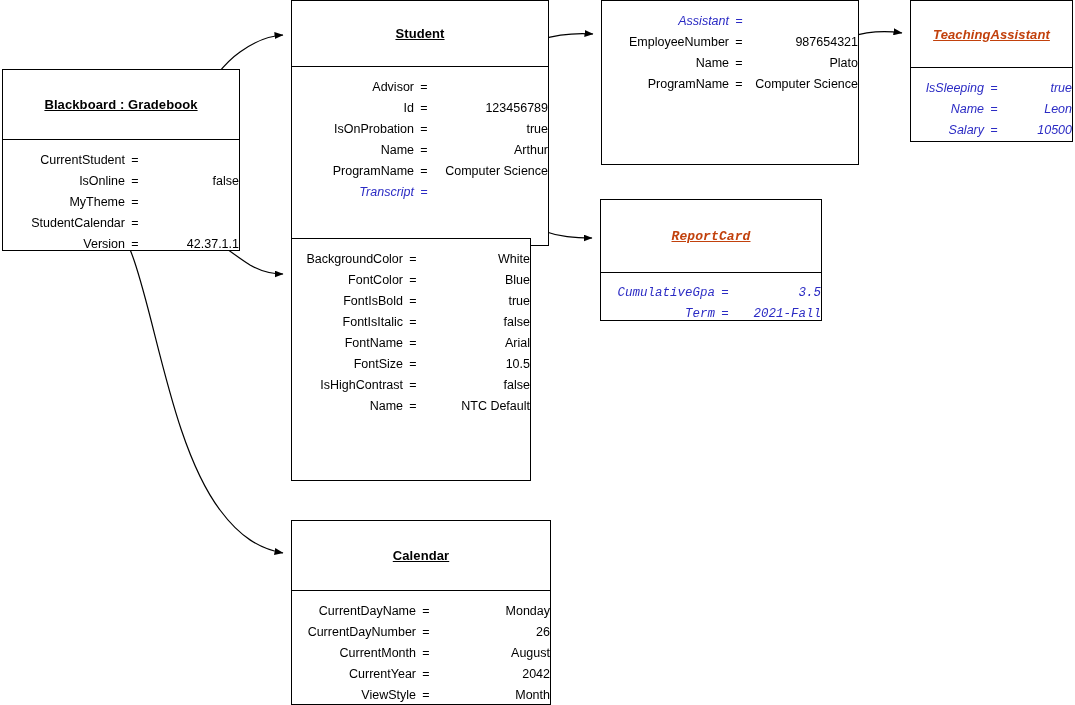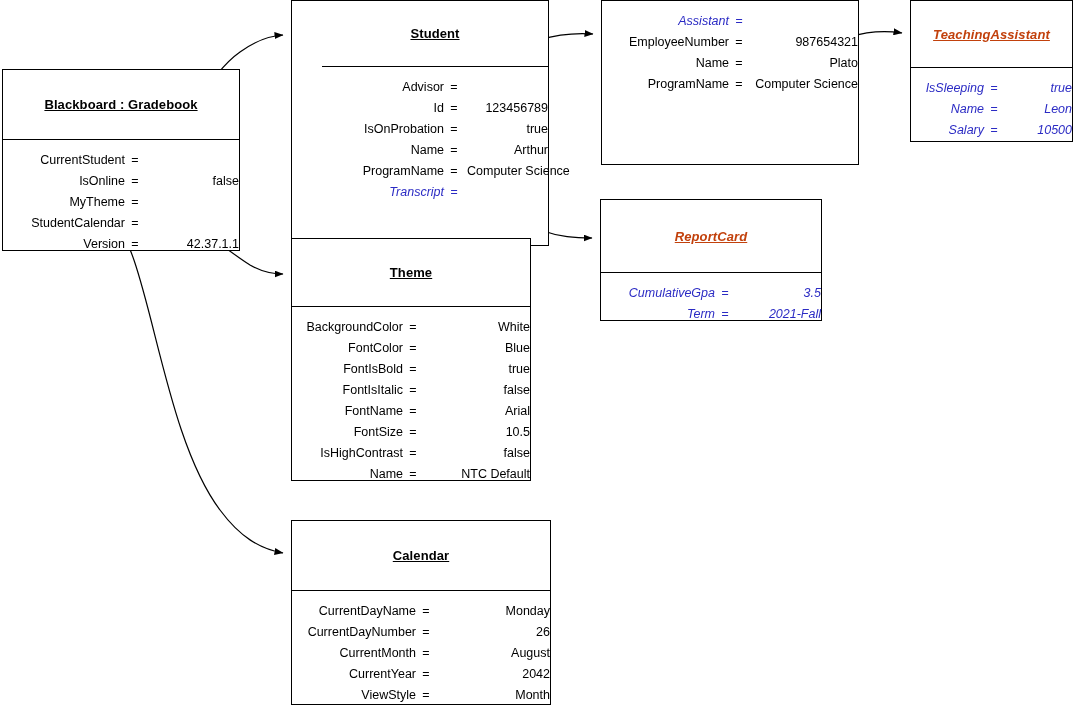--- a/index.html
+++ b/index.html
@@ -84,25 +84,25 @@
   .attr-row.derived .attr-eq {
     color: #2b2bc4;
     font-style: italic;
   }
   .attr-row.ref .attr-val {
     color: #000000;
   }
 
   
   #box-blackboard { left: 2px;   top: 69px;  width: 238px; height: 182px; }
-  #box-student    { left: 291px; top: 0px;   width: 258px; height: 246px; padding-left: 30px; }
+  #box-student    { left: 291px; top: 0px;   width: 258px; height: 246px; }
   #box-instructor { left: 601px; top: 0px;   width: 258px; height: 165px; }
   #box-ta         { left: 910px; top: 0px;   width: 163px; height: 142px; }
   #box-theme      { left: 291px; top: 238px; width: 240px; height: 243px; }
-  #box-reportcard { left: 600px; top: 199px; width: 222px; height: 122px; }
+  #box-reportcard { left: 600px; top: 199px; width: 222px; height: 122px; font-family: Liberation Mono, monospace; }
   #box-calendar   { left: 291px; top: 520px; width: 260px; height: 185px; }
 
   
   #box-blackboard .obj-header { height: 70px; }
   #box-student    .obj-header { height: 66px; }
   #box-instructor .obj-header { height: 68px; }
   #box-ta         .obj-header { height: 67px; }
   #box-theme      .obj-header { height: 68px; }
   #box-reportcard .obj-header { height: 73px; }
   #box-calendar   .obj-header { height: 70px; }
@@ -261,23 +261,20 @@
       </div>
       <div class="attr-row derived">
         <span class="attr-name">Salary</span>
         <span class="attr-eq">=</span>
         <span class="attr-val">10500</span>
       </div>
     </div>
   </div>
 
   <div class="obj-box" id="box-theme">
-    <div class="obj-header">
-      <span class="obj-title">Theme</span>
-    </div>
     <div class="obj-body">
       <div class="attr-row">
         <span class="attr-name">BackgroundColor</span>
         <span class="attr-eq">=</span>
         <span class="attr-val">White</span>
       </div>
       <div class="attr-row">
         <span class="attr-name">FontColor</span>
         <span class="attr-eq">=</span>
         <span class="attr-val">Blue</span>

